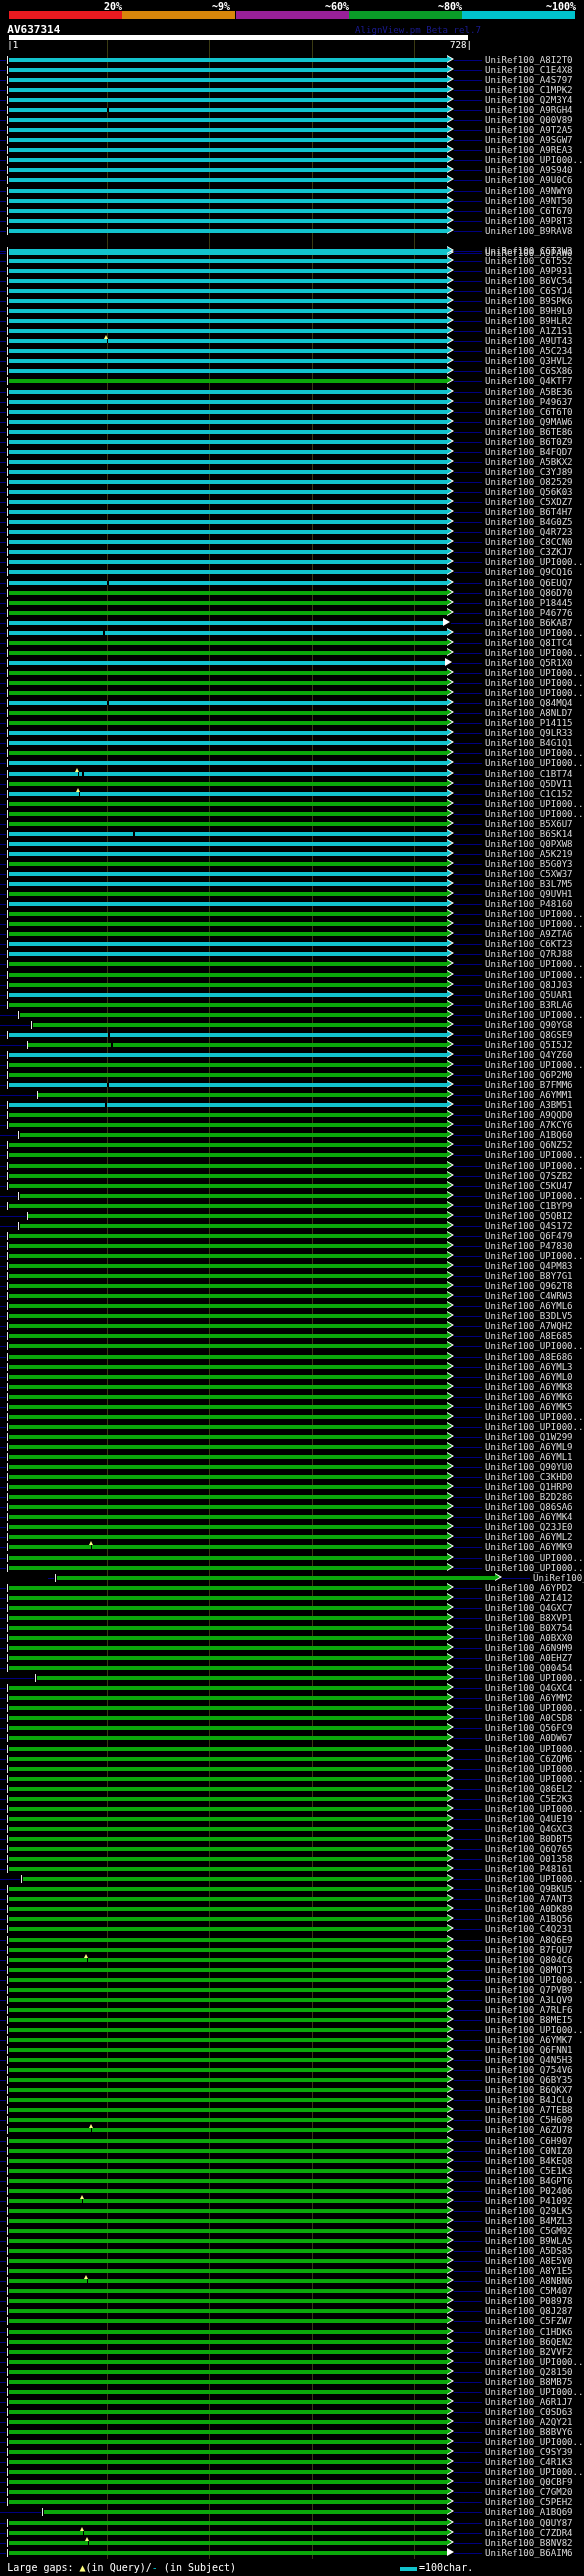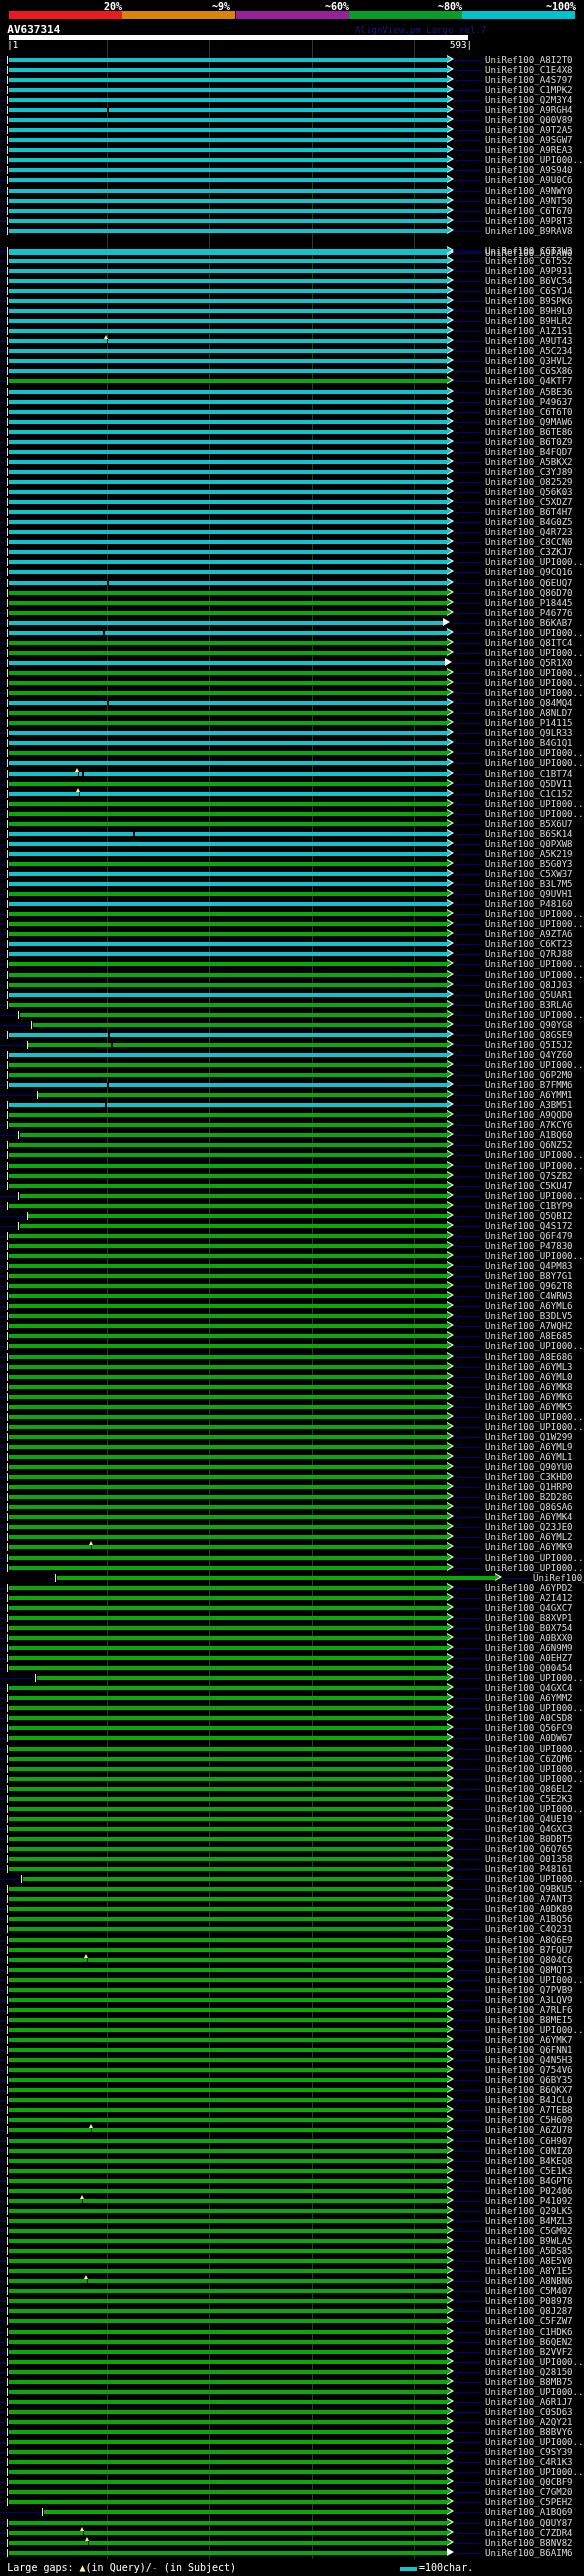--- a/index.html
+++ b/index.html
@@ -41,24 +41,24 @@
       <div class="legend-seg" style="left: 122px; width: 113px; background: rgb(216, 134, 11);"></div>
       <div class="legend-label" style="left: 212px;">~9%</div>
       <div class="legend-seg" style="left: 236px; width: 113px; background: rgb(152, 32, 152);"></div>
       <div class="legend-label" style="left: 325px;">~60%</div>
       <div class="legend-seg" style="left: 349px; width: 113px; background: rgb(10, 156, 40);"></div>
       <div class="legend-label" style="left: 438px;">~80%</div>
       <div class="legend-seg" style="left: 462px; width: 113px; background: rgb(0, 194, 204);"></div>
       <div class="legend-label" style="left: 546px;">~100%</div>
     </div>
   <div id="query-id">AV637314</div>
-  <div id="watermark">AlignView.pm Large rel.7</div>
+  <div id="watermark">AlignView.pm Beta rel.7</div>
   <div id="query-bar"></div>
   <div class="ruler-num" style="left:7.3px;">|1</div>
-  <div class="ruler-num" style="left:450px;">593|</div>
+  <div class="ruler-num" style="left:450px;">728|</div>
   <div id="gridlines">
       <div class="gridline" style="left: 107px;"></div>
       <div class="gridline" style="left: 209px;"></div>
       <div class="gridline" style="left: 312px;"></div>
       <div class="gridline" style="left: 414px;"></div>
     </div>
   <div id="rows">
       <div class="row" style="top: 55px;">
         <div class="leftstub" style="left: 0px; width: 6.4px;"></div>
         <div class="starttick" style="left: 7.3px;"></div>

